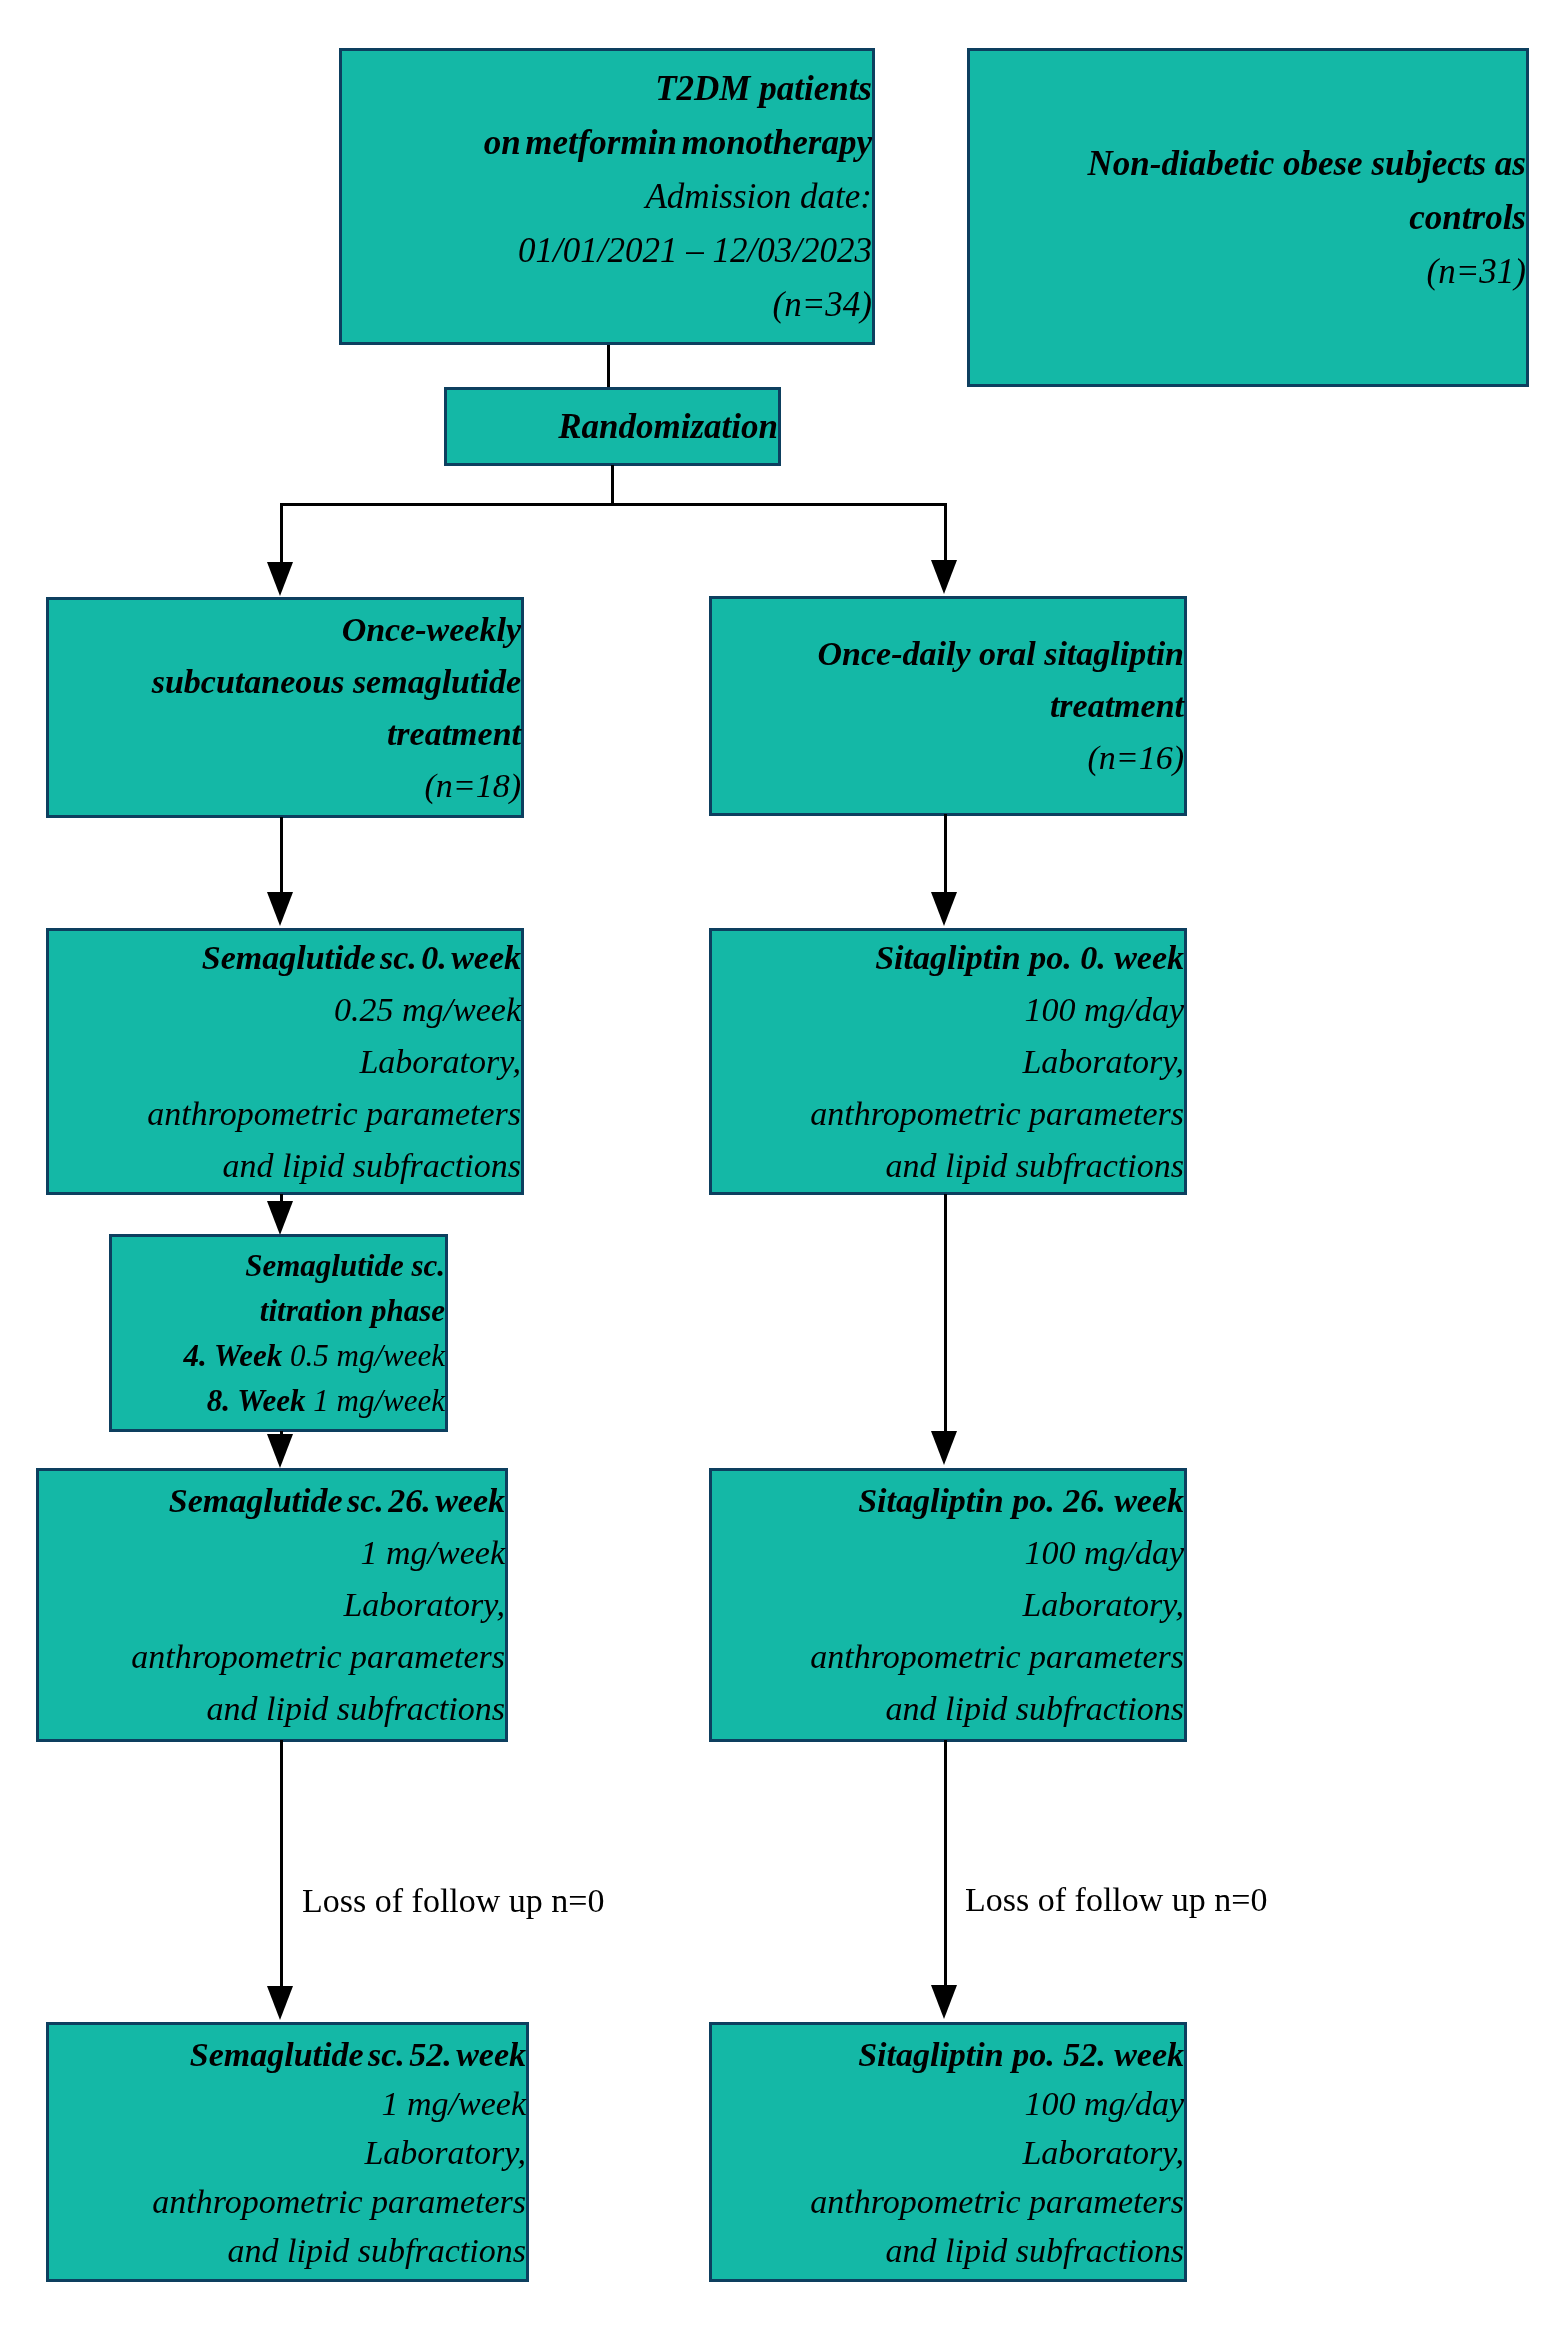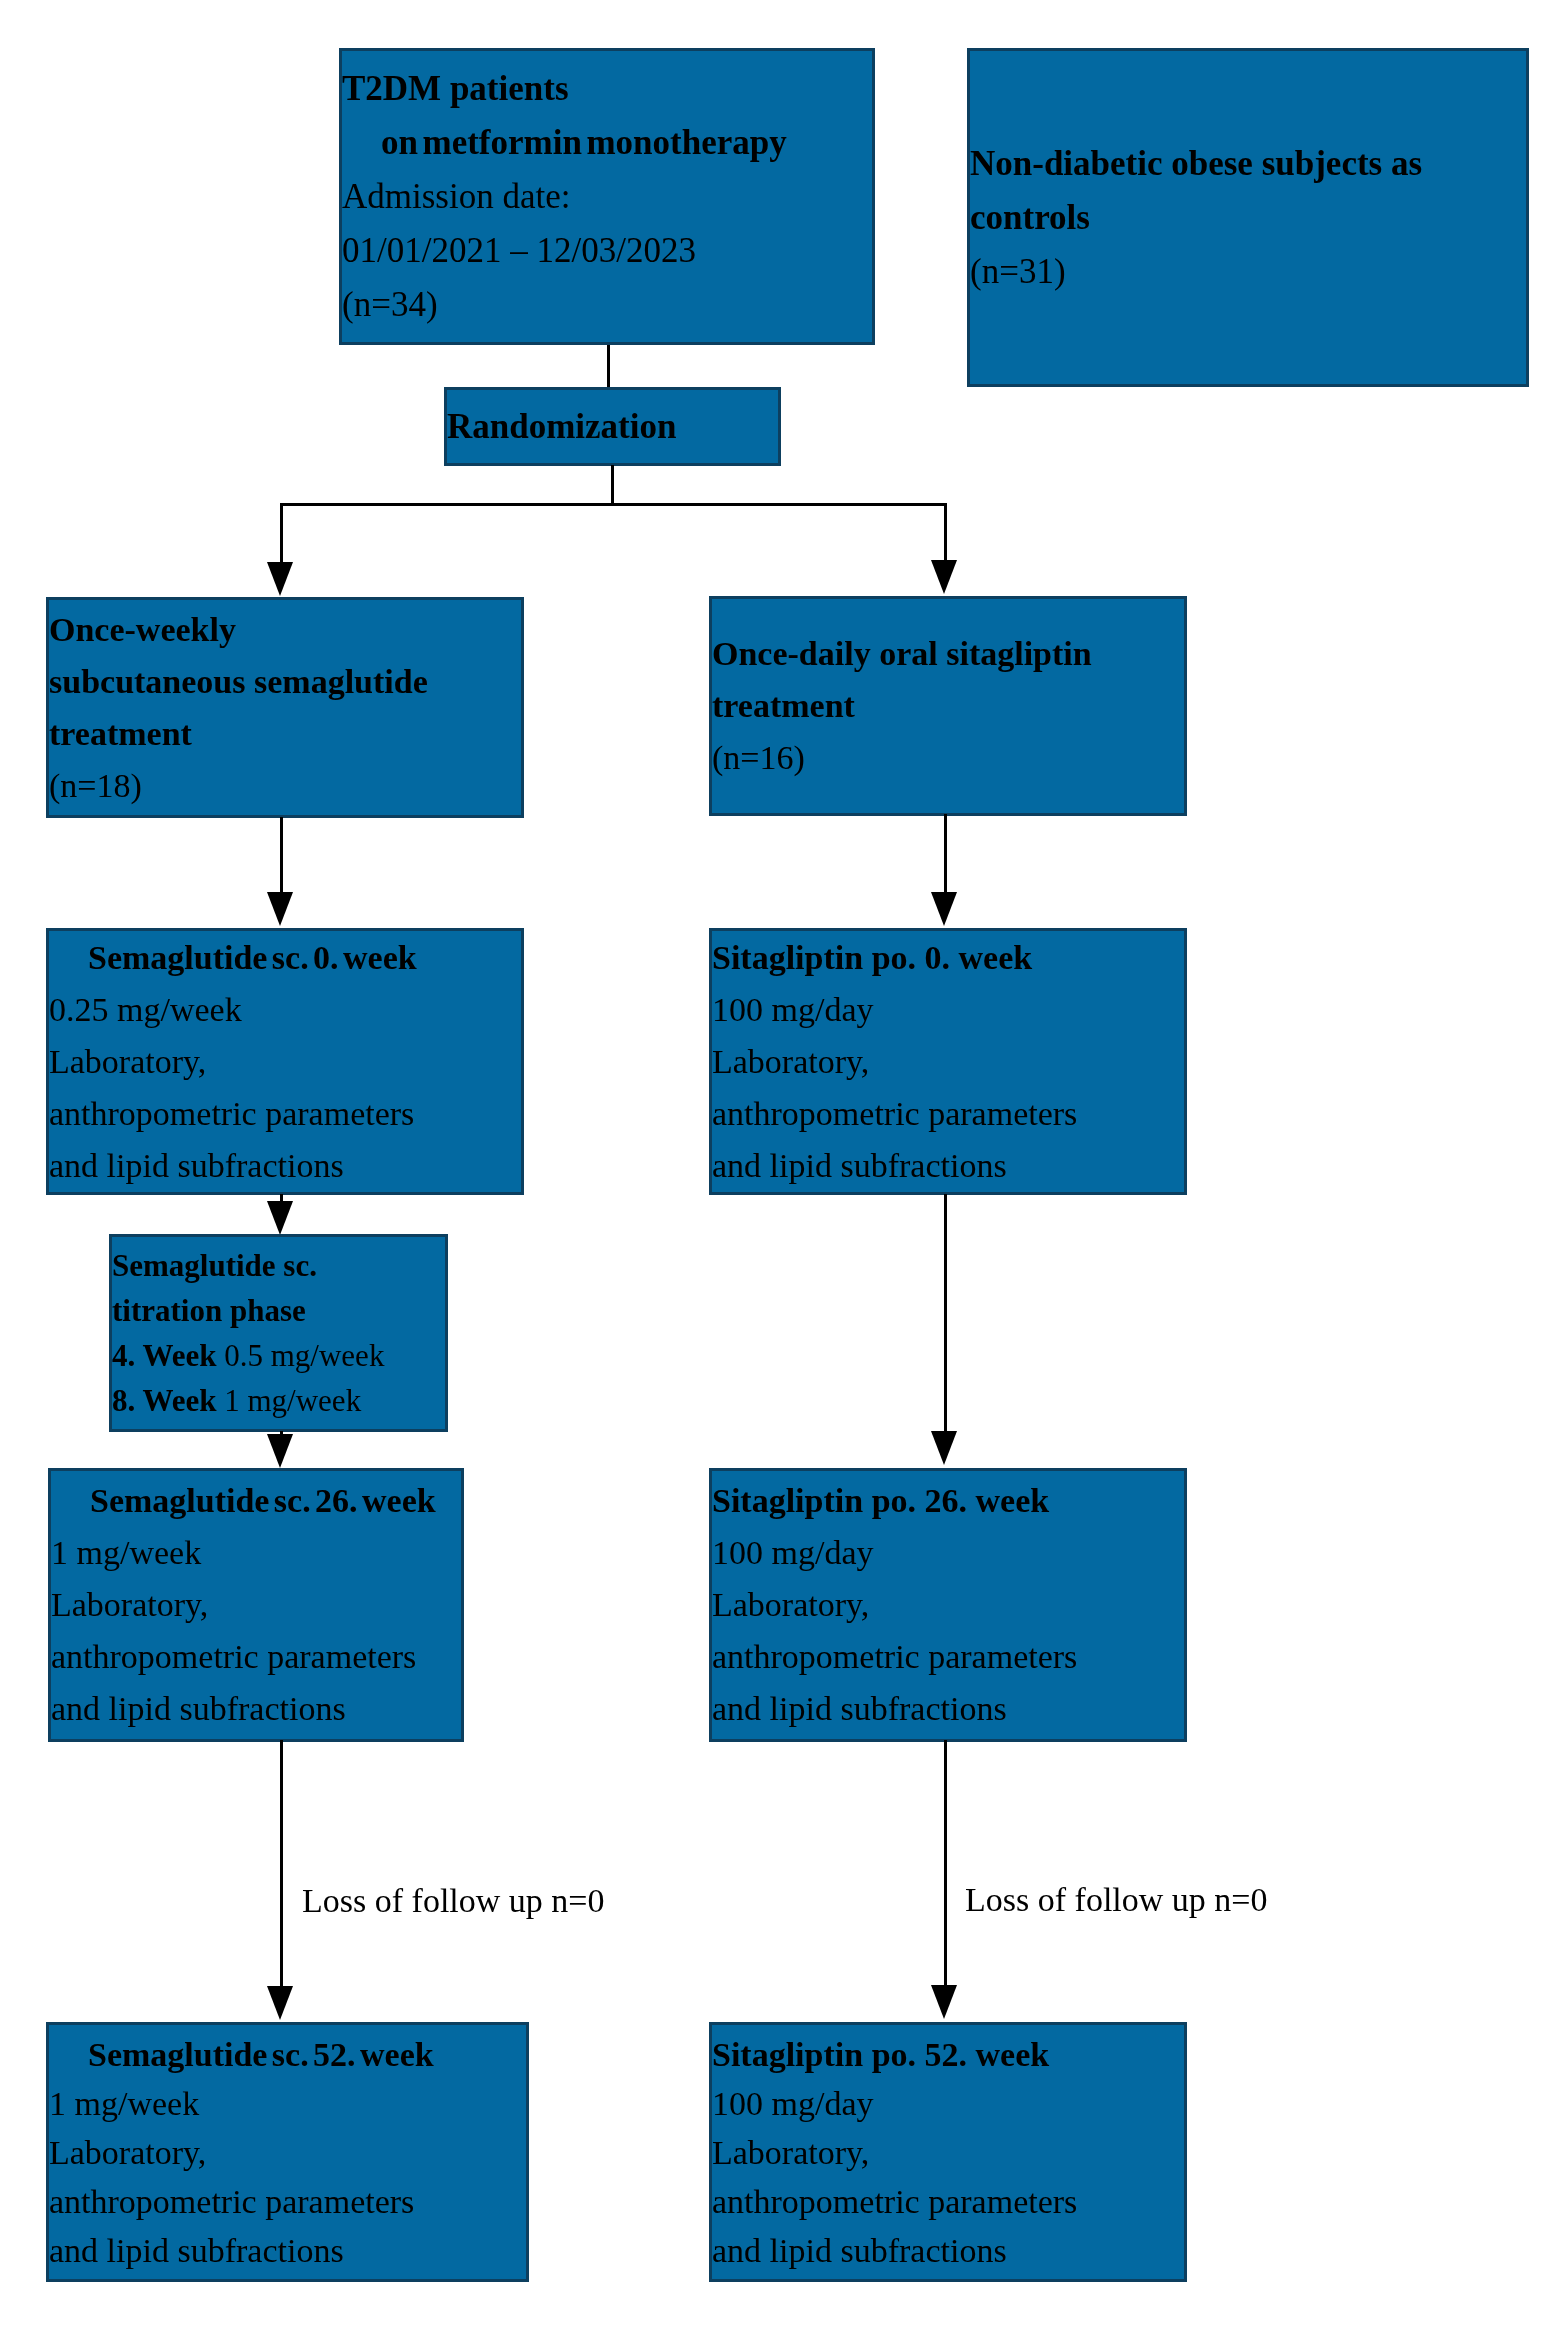--- a/index.html
+++ b/index.html
@@ -8,26 +8,27 @@
     width:1564px;
     height:2342px;
     background:#ffffff;
     font-family:"Liberation Serif", serif;
     color:#000000;
   }
   
   .box{
     position:absolute;
     border:3.9px solid #0d3f5f;
-    background:#0369a1;
+    background:#14b8a6;
     box-sizing:border-box;
     display:flex;
     flex-direction:column;
     justify-content:center;
-    text-align:left;
+    text-align:right;
+    font-style:italic;
   }
   .box .ln{font-size:34px;line-height:52px;white-space:nowrap;}
   .bold{font-weight:bold;}
   .tight{word-spacing:-0.12em;padding-left:39px;}
 
   .b-t2dm      {left:339px; top:48px;  width:536px; height:297px;}
   .b-controls  {left:967px;top:48px;  width:562px; height:339px;}
   .b-t2dm .ln, .b-controls .ln{font-size:35px;line-height:54px;}
 
   .b-rand      {left:444px; top:387px; width:337px; height:79px; border-width:3.1px;}
@@ -35,21 +36,21 @@
 
   .b-sema-alloc{left:46px;  top:597px; width:478px; height:221px;}
   .b-sita-alloc{left:709px; top:596px; width:478px; height:220px;}
 
   .b-sema-w0   {left:46px;  top:928px;width:478px; height:267px;}
   .b-sita-w0   {left:709px; top:928px;width:478px; height:267px;}
 
   .b-titration {left:109px; top:1234px;width:339px; height:198px; border-width:3.1px;}
   .b-titration .ln{font-size:31px;line-height:45px;}
 
-  .b-sema-w26  {left:48px;  top:1468px;width:416px; height:274px;}
+  .b-sema-w26  {left:36px;  top:1468px;width:472px; height:274px;}
   .b-sita-w26  {left:709px; top:1468px;width:478px; height:274px;}
 
   .b-sema-w52  {left:46px;  top:2022px;width:483px; height:260px;}
   .b-sita-w52  {left:709px; top:2022px;width:478px; height:260px;}
   .b-sema-w52 .ln, .b-sita-w52 .ln{line-height:49px;}
 
   
   .vline{position:absolute;width:3.1px;background:#000000;}
   .hline{position:absolute;height:3.1px;background:#000000;}
   .arr{position:absolute;width:0;height:0;

